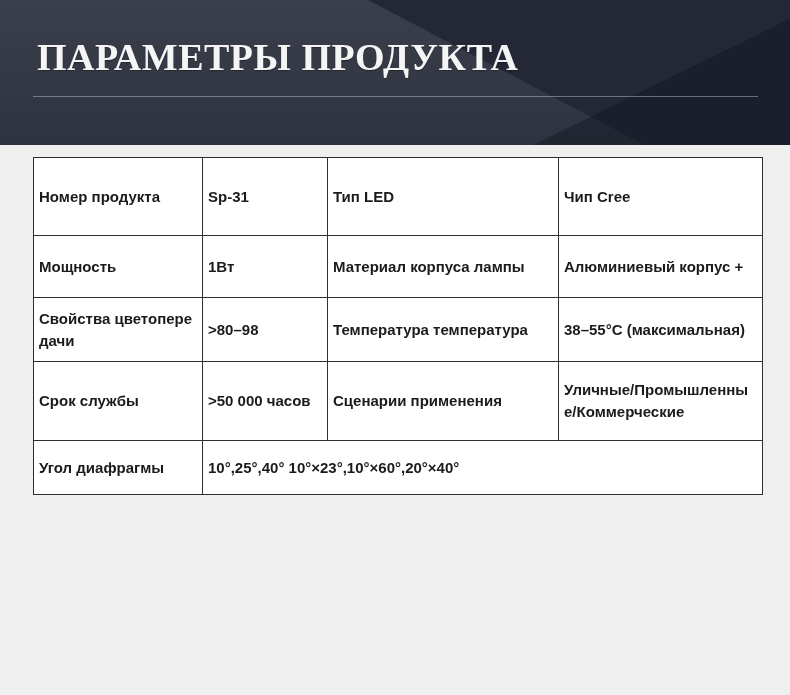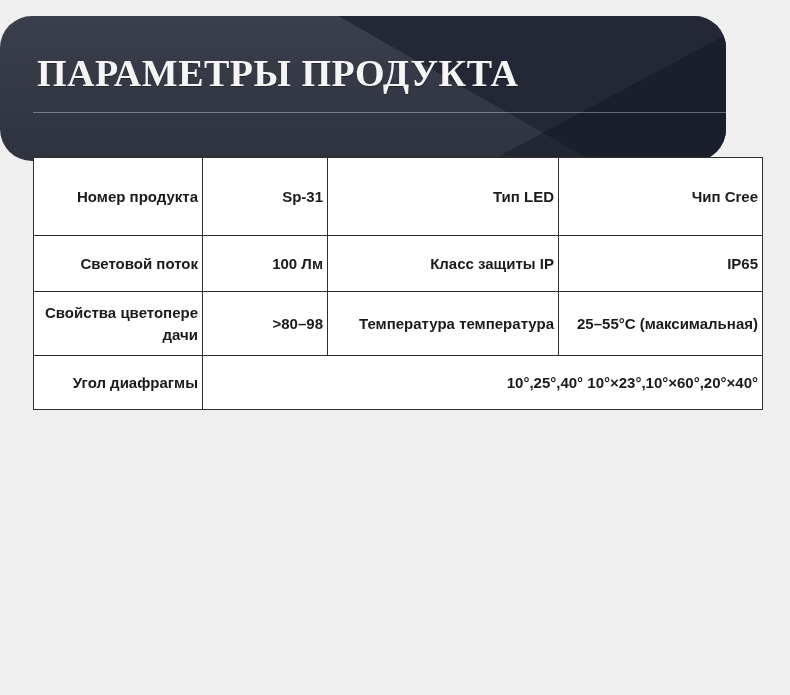--- a/index.html
+++ b/index.html
@@ -8,25 +8,24 @@
     height: 695px;
     position: relative;
     background: #efefef;
     font-family: "Liberation Sans", sans-serif;
     overflow: hidden;
   }
 
   
   .page-header {
     position: absolute;
-    left: 0; top: 16px;
-    width: 726px; height: 145px;
+    left: 0; top: 0;
+    width: 790px; height: 145px;
     background: linear-gradient(180deg, #3b3f4b 0%, #343845 60%, #2f3340 100%);
     overflow: hidden;
-    border-radius: 32px;
   }
   .diag-dark {
     position: absolute; inset: 0;
     background: #242836;
     clip-path: polygon(46.6% 0, 100% 0, 100% 100%, 81.6% 100%);
   }
   .diag-darker {
     position: absolute; inset: 0;
     background: rgba(10, 13, 22, 0.35);
     clip-path: polygon(67.5% 100%, 100% 13%, 100% 100%);
@@ -64,21 +63,20 @@
     border: 1px solid #2e2e2e;
     padding: 3px 4px 3px 5px;
     font-family: "Liberation Sans", sans-serif;
     font-weight: 700;
     font-size: 15px;
     line-height: 1.45;
     color: #1b1b1b;
     vertical-align: middle;
     word-break: break-all;
     overflow: hidden;
-    text-align: right;
   }
 </style>
 </head>
 <body>
 
 <header class="page-header">
   <div class="diag-dark"></div>
   <div class="diag-darker"></div>
   <h1 class="page-title">ПАРАМЕТРЫ ПРОДУКТА</h1>
   <div class="header-divider"></div>
@@ -91,30 +89,36 @@
     <col style="width:231px">
     <col style="width:204px">
   </colgroup>
   <tbody>
     <tr style="height:78px">
       <td>Номер продукта</td>
       <td>Sp-31</td>
       <td>Тип LED</td>
       <td>Чип Cree</td>
     </tr>
-    <tr style="height:56px">
-      <td>Световой поток</td>
-      <td>100 Лм</td>
-      <td>Класс защиты IP</td>
-      <td>IP65</td>
+    <tr style="height:62px">
+      <td>Мощность</td>
+      <td>1Вт</td>
+      <td>Материал корпуса лампы</td>
+      <td>Алюминиевый корпус +</td>
     </tr>
     <tr style="height:64px">
       <td>Свойства цветопередачи</td>
       <td>&gt;80–98</td>
       <td>Температура температура</td>
-      <td>25–55°C (максимальная)</td>
+      <td>38–55°C (максимальная)</td>
+    </tr>
+    <tr style="height:79px">
+      <td>Срок службы</td>
+      <td>&gt;50 000 часов</td>
+      <td>Сценарии применения</td>
+      <td>Уличные/Промышленные/Коммерческие</td>
     </tr>
     <tr style="height:54px">
       <td>Угол диафрагмы</td>
       <td colspan="3">10°,25°,40° 10°×23°,10°×60°,20°×40°</td>
     </tr>
   </tbody>
 </table>
 
 </body></html>

